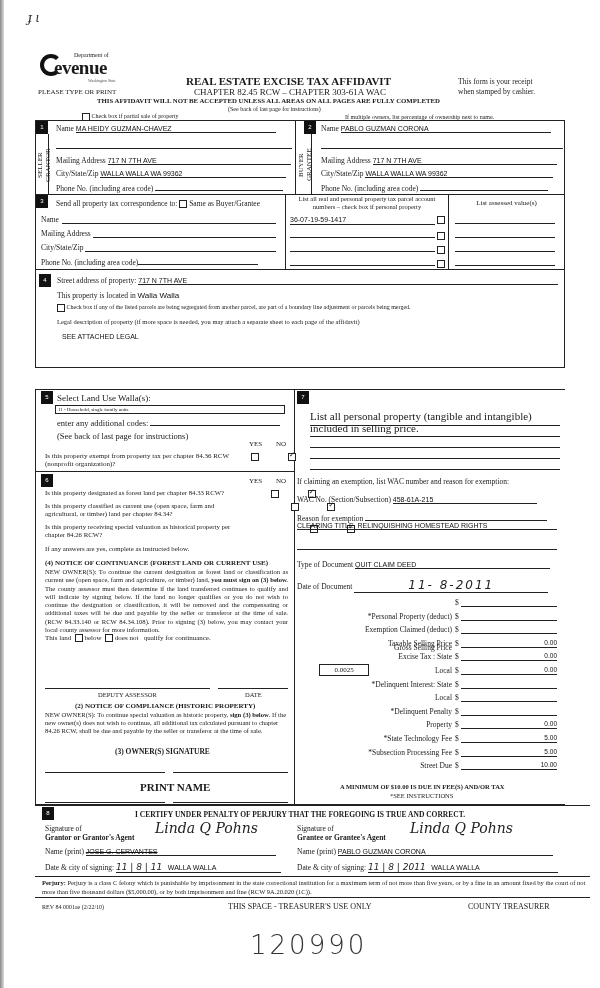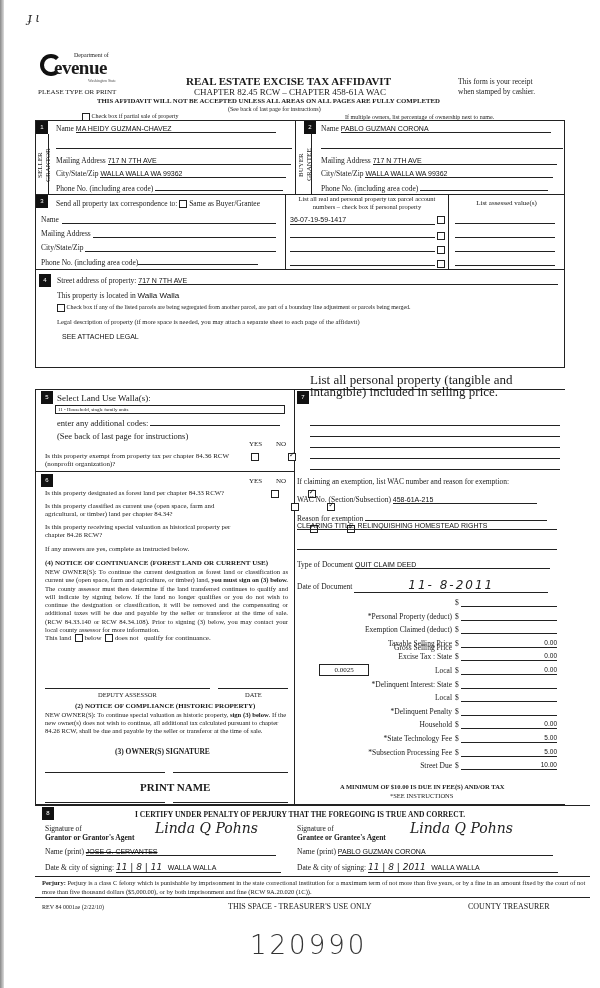--- a/index.html
+++ b/index.html
@@ -31,21 +31,21 @@
 
 
 <div class="abs" style="left:40px;top:50px;width:80px;height:42px">
   <div class="abs" style="left:0;top:4px;width:22px;height:22px;border-radius:50%;border:4px solid #111;border-right-color:transparent"></div>
   <div class="abs sans" style="left:34px;top:2px;font-size:6px">Department of</div>
   <div class="abs sans bold" style="left:14px;top:9px;font-size:19px;letter-spacing:-0.5px;line-height:18px">evenue</div>
   <div class="abs sans" style="left:48px;top:28px;font-size:4px;color:#555">Washington State</div>
 </div>
 <div class="abs" style="left:38px;top:88px;font-size:7px">PLEASE TYPE OR PRINT</div>
 <div class="abs bold" style="left:186px;top:75px;font-size:11px">REAL ESTATE EXCISE TAX AFFIDAVIT</div>
-<div class="abs" style="left:194px;top:87px;font-size:9px">CHAPTER 82.45 RCW – CHAPTER 458-61A WAC</div>
+<div class="abs" style="left:194px;top:87px;font-size:9px">CHAPTER 82.45 RCW – CHAPTER 303-61A WAC</div>
 <div class="abs" style="left:458px;top:77px;font-size:7.5px">This form is your receipt</div>
 <div class="abs" style="left:458px;top:87px;font-size:7.5px">when stamped by cashier.</div>
 <div class="abs bold" style="left:97px;top:97px;font-size:6.8px">THIS AFFIDAVIT WILL NOT BE ACCEPTED UNLESS ALL AREAS ON ALL PAGES ARE FULLY COMPLETED</div>
 <div class="abs" style="left:228px;top:106px;font-size:6px">(See back of last page for instructions)</div>
 <div class="abs" style="left:82px;top:113px;font-size:6px">
   <span class="cb"></span>
   <span>Check box if partial sale of property</span>
 </div>
 <div class="abs" style="left:345px;top:114px;font-size:6px">If multiple owners, list percentage of ownership next to name.</div>
 
@@ -194,21 +194,21 @@
 <div class="abs" style="left:45px;top:711px;width:243px;font-size:6.6px;line-height:8px"><span>NEW OWNER(S): To continue special valuation as historic property, </span><b>sign (3) below</b><span>. If the new owner(s) does not wish to continue, all additional tax calculated pursuant to chapter 84.26 RCW, shall be due and payable by the seller or transferor at the time of sale.</span></div>
 <div class="abs bold" style="left:115px;top:747px;font-size:7.5px">(3) OWNER(S) SIGNATURE</div>
 <div class="line" style="left:45px;top:772px;width:120px"></div>
 <div class="line" style="left:173px;top:772px;width:115px"></div>
 <div class="abs bold" style="left:140px;top:781px;font-size:11px">PRINT NAME</div>
 <div class="line" style="left:45px;top:802px;width:120px"></div>
 <div class="line" style="left:173px;top:802px;width:115px"></div>
 
 
 <div class="num" style="left:297px;top:391px">7</div>
-<div class="abs" style="left:310px;top:374px;width:248px;font-size:13px;line-height:12px">List all  personal property (tangible and intangible) included in selling price.</div>
+<div class="abs" style="left:310px;top:410px;width:248px;font-size:11px;line-height:12px">List all  personal property (tangible and intangible) included in selling price.</div>
 <div class="line" style="left:310px;top:425px;width:250px"></div>
 <div class="line" style="left:310px;top:436px;width:250px"></div>
 <div class="line" style="left:310px;top:447px;width:250px"></div>
 <div class="line" style="left:310px;top:458px;width:250px"></div>
 <div class="line" style="left:310px;top:469px;width:250px"></div>
 <div class="abs" style="left:297px;top:477px;font-size:7.5px">If claiming an exemption, list WAC number and reason for exemption:</div>
 <div class="row" style="left:297px;top:495px;font-size:7.5px">
   <span>WAC No. (Section/Subsection)</span>
   <span class="val ul" style="display:inline-block;width:144px">458-61A-215</span>
 </div>
@@ -247,21 +247,21 @@
     <div class="abs val ul right" style="left: 461px; width: 96px; top: 666px; height: 9px; font-size: 6.5px;">0.00</div>
     <div class="abs right" style="left: 300px; width: 152px; top: 679.6px; font-size: 7.5px;">*Delinquent Interest: State</div>
     <div class="abs" style="left: 455px; top: 679.6px; font-size: 7.5px;">$</div>
     <div class="abs val ul right" style="left: 461px; width: 96px; top: 679.6px; height: 9px; font-size: 6.5px;"></div>
     <div class="abs right" style="left: 300px; width: 152px; top: 693.2px; font-size: 7.5px;">Local</div>
     <div class="abs" style="left: 455px; top: 693.2px; font-size: 7.5px;">$</div>
     <div class="abs val ul right" style="left: 461px; width: 96px; top: 693.2px; height: 9px; font-size: 6.5px;"></div>
     <div class="abs right" style="left: 300px; width: 152px; top: 706.8px; font-size: 7.5px;">*Delinquent Penalty</div>
     <div class="abs" style="left: 455px; top: 706.8px; font-size: 7.5px;">$</div>
     <div class="abs val ul right" style="left: 461px; width: 96px; top: 706.8px; height: 9px; font-size: 6.5px;"></div>
-    <div class="abs right" style="left: 300px; width: 152px; top: 720.4px; font-size: 7.5px;">Household</div>
+    <div class="abs right" style="left: 300px; width: 152px; top: 720.4px; font-size: 7.5px;">Property</div>
     <div class="abs" style="left: 455px; top: 720.4px; font-size: 7.5px;">$</div>
     <div class="abs val ul right" style="left: 461px; width: 96px; top: 720.4px; height: 9px; font-size: 6.5px;">0.00</div>
     <div class="abs right" style="left: 300px; width: 152px; top: 734px; font-size: 7.5px;">*State Technology Fee</div>
     <div class="abs" style="left: 455px; top: 734px; font-size: 7.5px;">$</div>
     <div class="abs val ul right" style="left: 461px; width: 96px; top: 734px; height: 9px; font-size: 6.5px;">5.00</div>
     <div class="abs right" style="left: 300px; width: 152px; top: 747.6px; font-size: 7.5px;">*Subsection Processing Fee</div>
     <div class="abs" style="left: 455px; top: 747.6px; font-size: 7.5px;">$</div>
     <div class="abs val ul right" style="left: 461px; width: 96px; top: 747.6px; height: 9px; font-size: 6.5px;">5.00</div>
     <div class="abs right" style="left: 300px; width: 152px; top: 761.2px; font-size: 7.5px;">Street Due</div>
     <div class="abs" style="left: 455px; top: 761.2px; font-size: 7.5px;">$</div>

